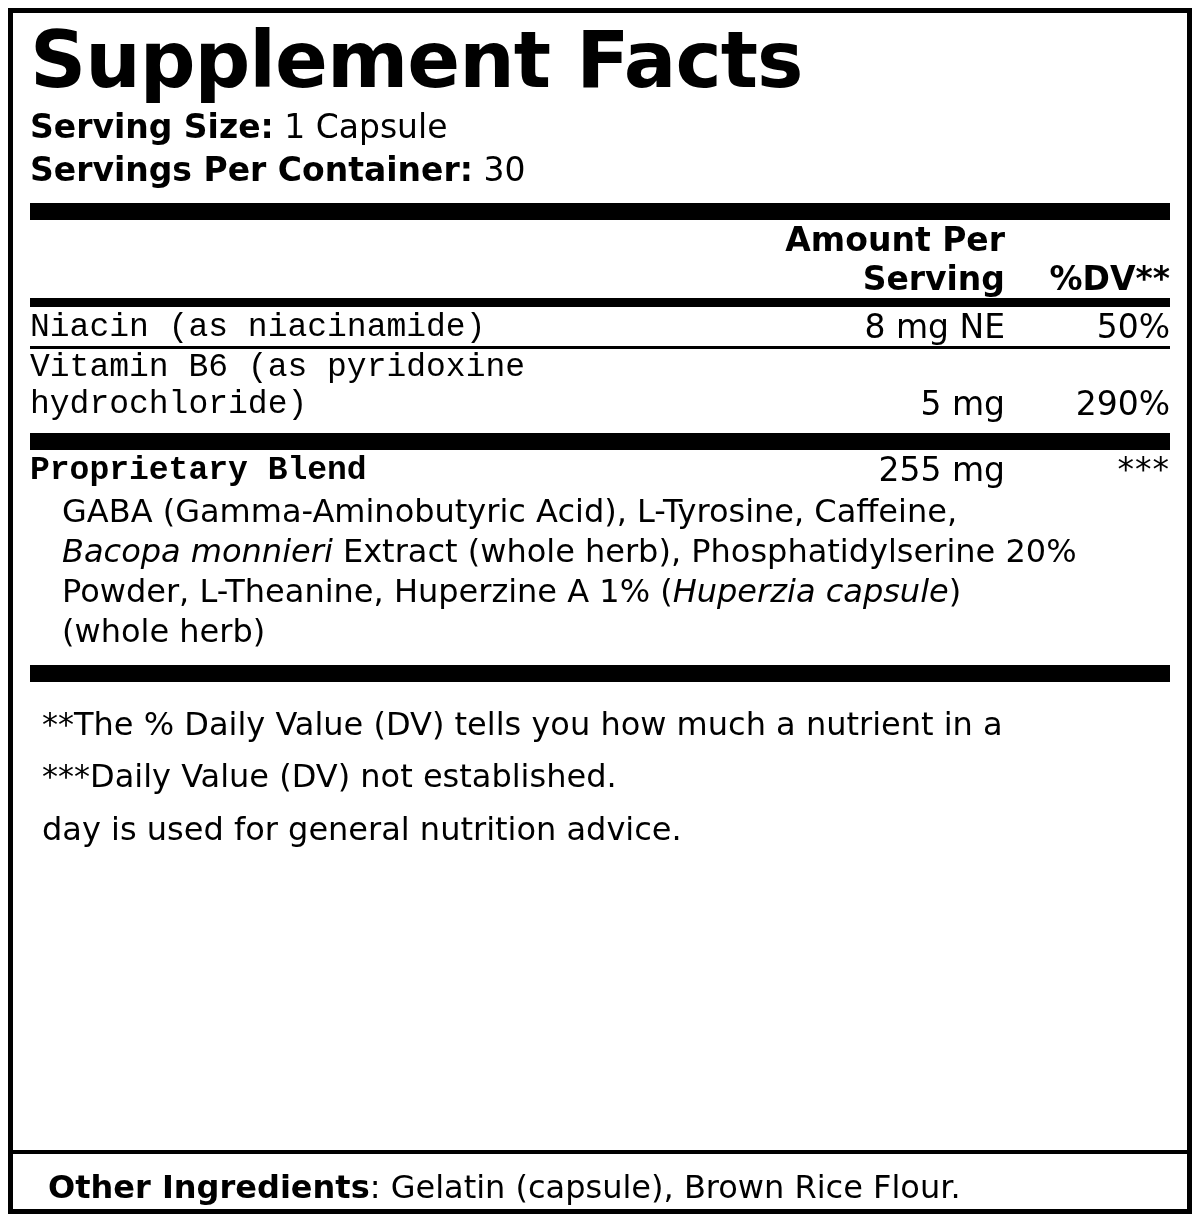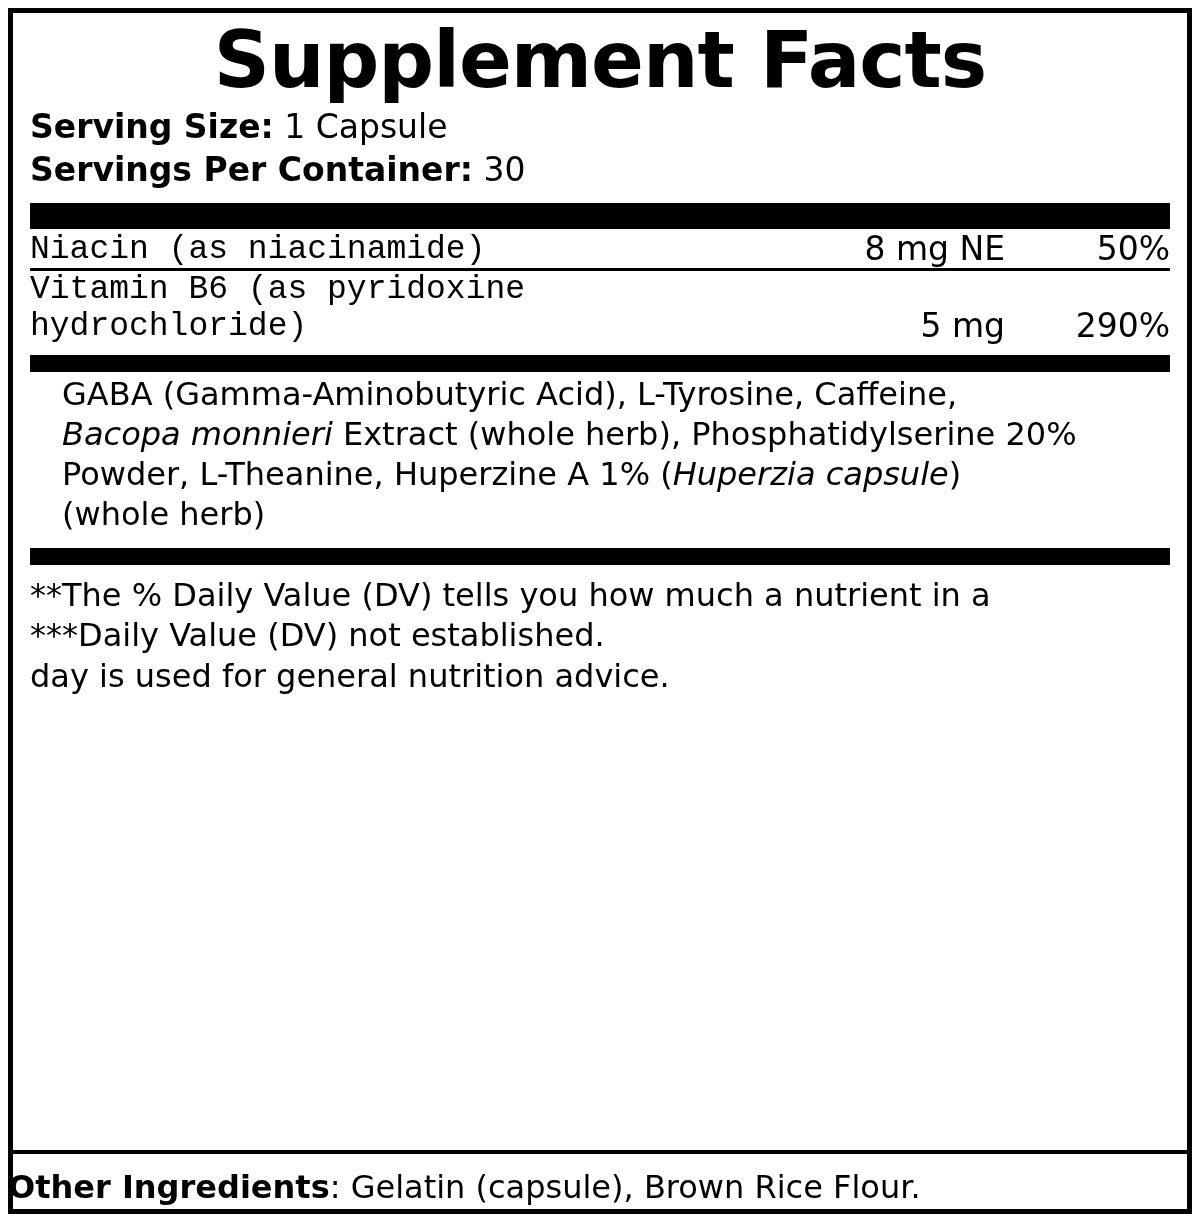--- a/index.html
+++ b/index.html
@@ -35,21 +35,20 @@
     left: 30px;
     top: 22px;
     width: 1140px;
     box-sizing: border-box;
   }
   .title {
     font-size: 78px;
     font-weight: bold;
     line-height: 0.98;
     letter-spacing: -1px;
-    text-align: center;
     margin: 0 0 8px 0;
     white-space: nowrap;
   }
   .serving-line {
     font-size: 33px;
     line-height: 1.28;
     margin: 0;
   }
   .serving-line .lbl {
     font-weight: bold;
@@ -107,21 +106,21 @@
     line-height: 1.25;
     padding: 2px 0 10px 32px;
     margin: 0;
   }
   .blend-body i { font-style: italic; }
   .footnotes {
     font-size: 32px;
     line-height: 1.26;
     padding: 10px 0 6px 0;
   }
-  .footnotes p { margin: 0; }
+  .footnotes p { margin: 12px; }
   .other-ing {
     font-size: 32px;
     line-height: 1.25;
     padding: 9px 0 0 0;
   }
   .other-ing .lbl { font-weight: bold; }
 </style>
 </head>
 <body>
 
@@ -136,20 +135,29 @@
       <span class="lbl">Serving Size:</span>
       <span>1 Capsule</span>
     </div>
     <div class="serving-line">
       <span class="lbl">Servings Per Container:</span>
       <span>30</span>
     </div>
 
     <div class="rule-thick"></div>
 
+    <table class="facts">
+      <tbody>
+          <tr class="hdr-row">
+        <td class="col-name"></td>
+        <td class="col-amt">Amount Per Serving</td>
+        <td class="col-dv">%DV**</td>
+      </tr>
+    </tbody>
+      </table>
 
     <div class="rule-med"></div>
 
     <table class="facts">
       <tbody>
           <tr class="nutrient-row">
         <td class="col-name">Niacin (as niacinamide)</td>
         <td class="col-amt">8 mg NE</td>
         <td class="col-dv">50%</td>
       </tr>
@@ -163,37 +171,46 @@
           <tr class="nutrient-row">
         <td class="col-name">Vitamin B6 (as pyridoxine hydrochloride)</td>
         <td class="col-amt">5 mg</td>
         <td class="col-dv">290%</td>
       </tr>
     </tbody>
       </table>
 
     <div class="rule-thick" style="margin-top:10px"></div>
 
+    <table class="facts">
+      <tbody>
+          <tr class="blend-row">
+        <td class="col-name">Proprietary Blend</td>
+        <td class="col-amt">255 mg</td>
+        <td class="col-dv stars">***</td>
+      </tr>
+    </tbody>
+      </table>
 
     <div class="blend-body">
       <div>GABA (Gamma-Aminobutyric Acid), L-Tyrosine, Caffeine,</div>
       <div><i>Bacopa monnieri</i><span> Extract (whole herb), Phosphatidylserine 20%</span></div>
       <div><span>Powder, L-Theanine, Huperzine A 1% (</span><i>Huperzia capsule</i><span>)</span></div>
       <div>(whole herb)</div>
     </div>
 
     <div class="rule-thick" style="margin-top:4px"></div>
 
     <div class="footnotes">
       <p>**The % Daily Value (DV) tells you how much a nutrient in a</p>
       <p>***Daily Value (DV) not established.</p>
       <p>day is used for general nutrition advice.</p>
     </div>
 
   </div>
 
   <div style="position:absolute; left:8px; top:1150px; width:1184px; height:4px; background:#000;"></div>
 
-  <div class="other-ing" style="position:absolute; left:8px; top:1158px; width:1004px;">
+  <div class="other-ing" style="position:absolute; left:8px; top:1158px; width:1004px;padding-left:40px;">
     <span class="lbl">Other Ingredients</span><span>: Gelatin (capsule), Brown Rice Flour.</span>
   </div>
 
 </div>
 
 </body></html>

